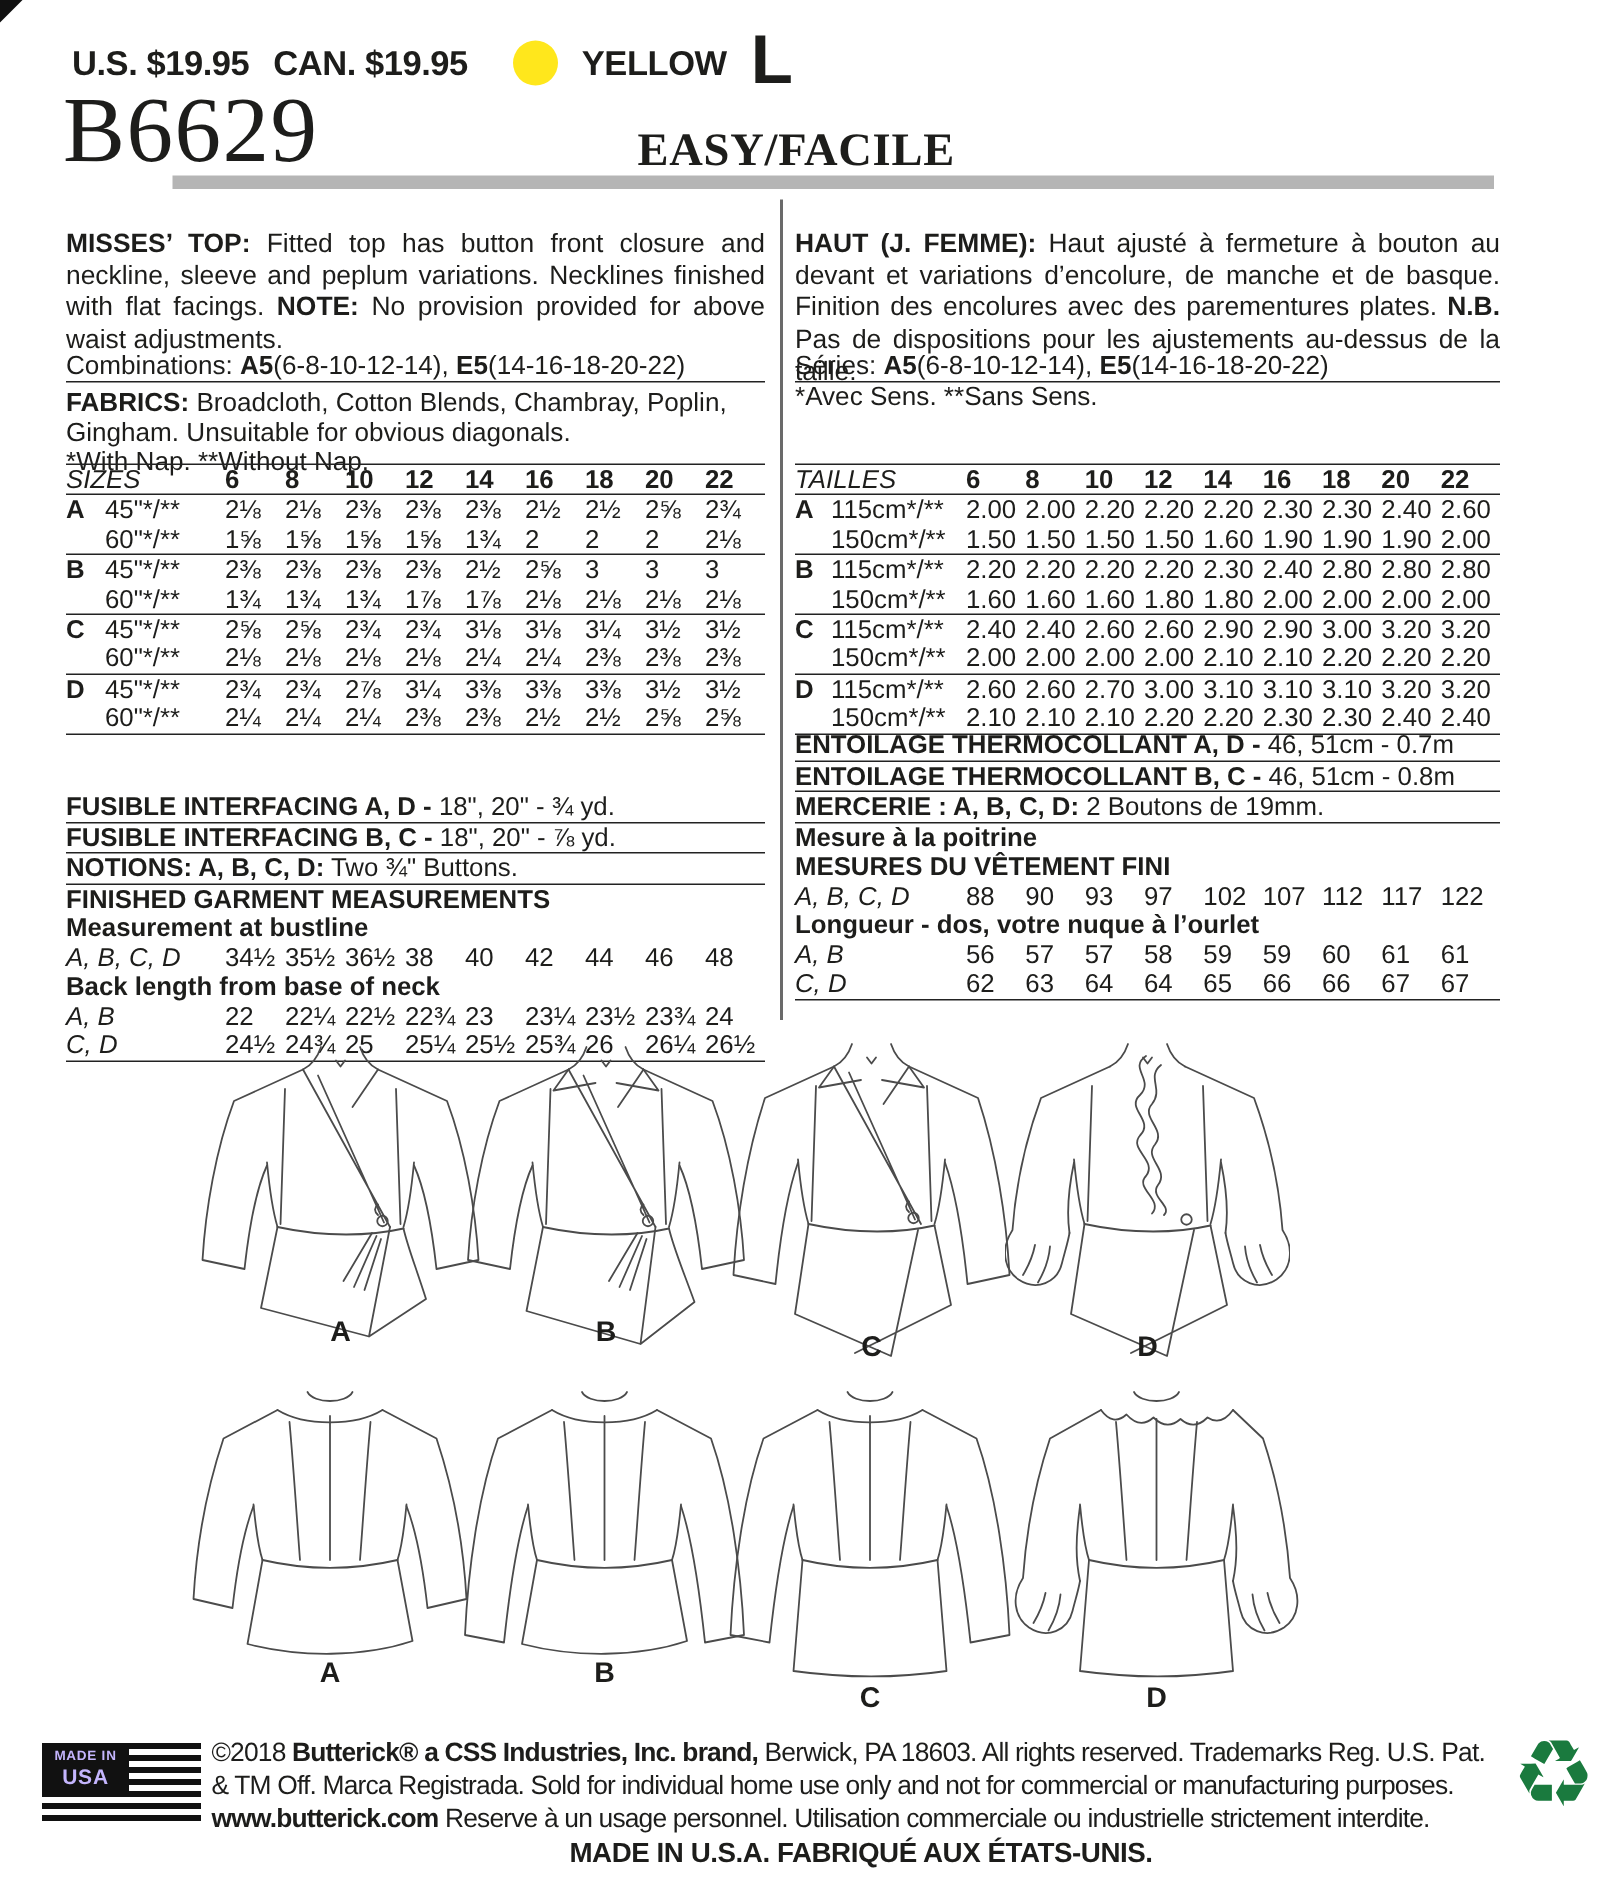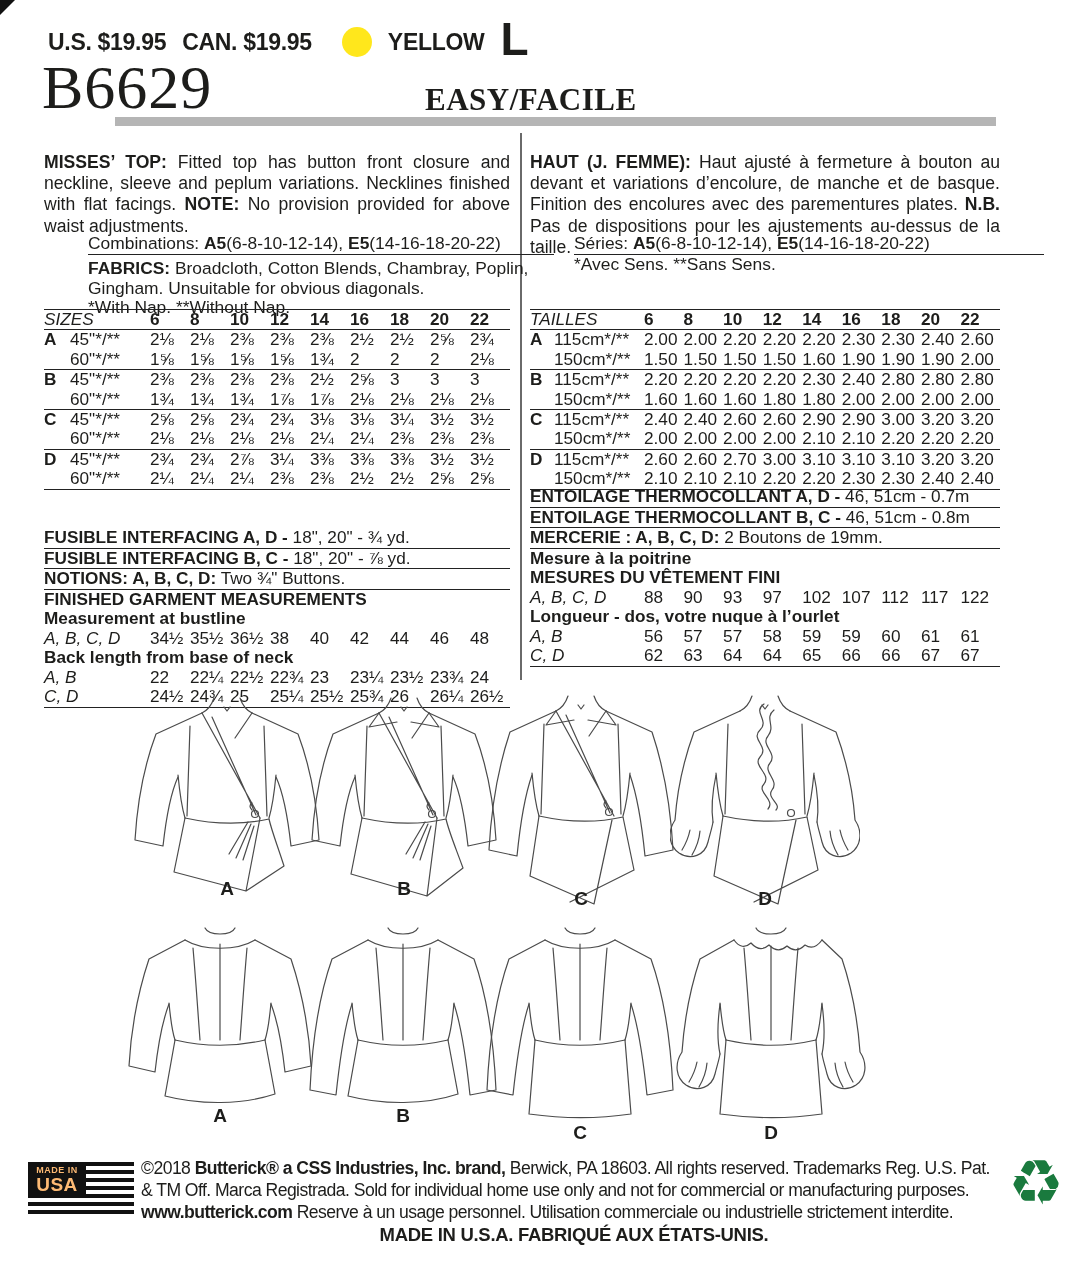--- a/index.html
+++ b/index.html
@@ -15,21 +15,21 @@
   #size-letter{font-size:46px;line-height:1;margin-top:-6px;}
   #pattern-number{left:42px;top:56px;font-family:"Liberation Serif","DejaVu Serif",serif;font-size:62px;letter-spacing:1px;line-height:1;}
   #difficulty{left:425px;top:82px;font-family:"Liberation Serif","DejaVu Serif",serif;font-weight:bold;font-size:31px;letter-spacing:0.5px;}
   #gray-bar{left:115px;top:117px;width:881px;height:9px;background:#b5b5b5;}
   #col-divider{left:520px;top:133px;width:2px;height:547px;background:#6a6a6a;}
   
   .desc{font-size:17.6px;line-height:21.4px;text-align:justify;}
   #desc-en{left:44px;top:134px;width:466px;}
   #desc-fr{left:530px;top:134px;width:470px;}
   
-  .comb-block{width:466px;margin-left:44px;}
+  .comb-block{width:466px;}
   #comb-en{left:44px;top:233px;}
   #comb-fr{left:530px;top:233px;width:470px;}
   .comb-line{height:20px;line-height:20px;font-size:17.4px;border-bottom:1.5px solid #222;padding-bottom:1px;white-space:nowrap;}
   .fabrics{font-size:17.4px;line-height:20px;margin-top:3px;}
   .nap{font-size:17.4px;line-height:19px;}
   
   .sztable{border-top:1.5px solid #222;border-bottom:1.5px solid #222;}
   #sizes-en{left:44px;top:309px;width:466px;}
   #sizes-fr{left:530px;top:309px;width:470px;}
   .trow{display:grid;height:19.4px;line-height:19.8px;font-size:17.2px;white-space:nowrap;}
@@ -46,23 +46,23 @@
   .lrow{height:19.5px;line-height:19.8px;font-size:17.2px;white-space:nowrap;}
   .rule{border-bottom:1.4px solid #222;}
   .nrow{height:19.5px;}
   
   .fig{position:absolute;width:190px;}
   .fig svg{display:block;}
   .fig .flabel{position:absolute;left:0;width:100%;text-align:center;font-weight:bold;font-size:19px;}
   .lineart{stroke:#4b4b4b;stroke-width:1.2;fill:none;stroke-linecap:round;stroke-linejoin:round;}
   
   #usa-flag{left:28px;top:1162px;width:106px;height:56px;background:repeating-linear-gradient(#111 0 4px,#fff 4px 8px);}
-  #usa-canton{position:absolute;left:0;top:0;width:58px;height:34px;background:#111;color:#fdba74;text-align:center;}
+  #usa-canton{position:absolute;left:0;top:0;width:58px;height:34px;background:#111;color:#c4b5fd;text-align:center;}
   #usa-canton .t1{font-size:9px;line-height:10px;letter-spacing:0.5px;font-weight:bold;padding-top:3px;}
-  #usa-canton .t2{font-size:19px;line-height:19px;font-weight:bold;letter-spacing:0.5px;}
+  #usa-canton .t2{font-size:14px;line-height:19px;font-weight:bold;letter-spacing:0.5px;}
   #footer-text{left:141px;top:1158px;width:880px;font-size:17.6px;line-height:21.8px;letter-spacing:-0.55px;white-space:nowrap;}
   #footer-made{left:140px;top:1224px;width:868px;text-align:center;font-weight:bold;font-size:18.5px;letter-spacing:-0.3px;}
   #recycle{left:1008px;top:1152px;font-size:62px;line-height:1;color:#1a7a3e;font-family:"DejaVu Sans",sans-serif;}
 </style>
 </head>
 <body>
 
 <div class="abs" id="corner-mark"></div>
 
 <div class="abs" id="price-line">

